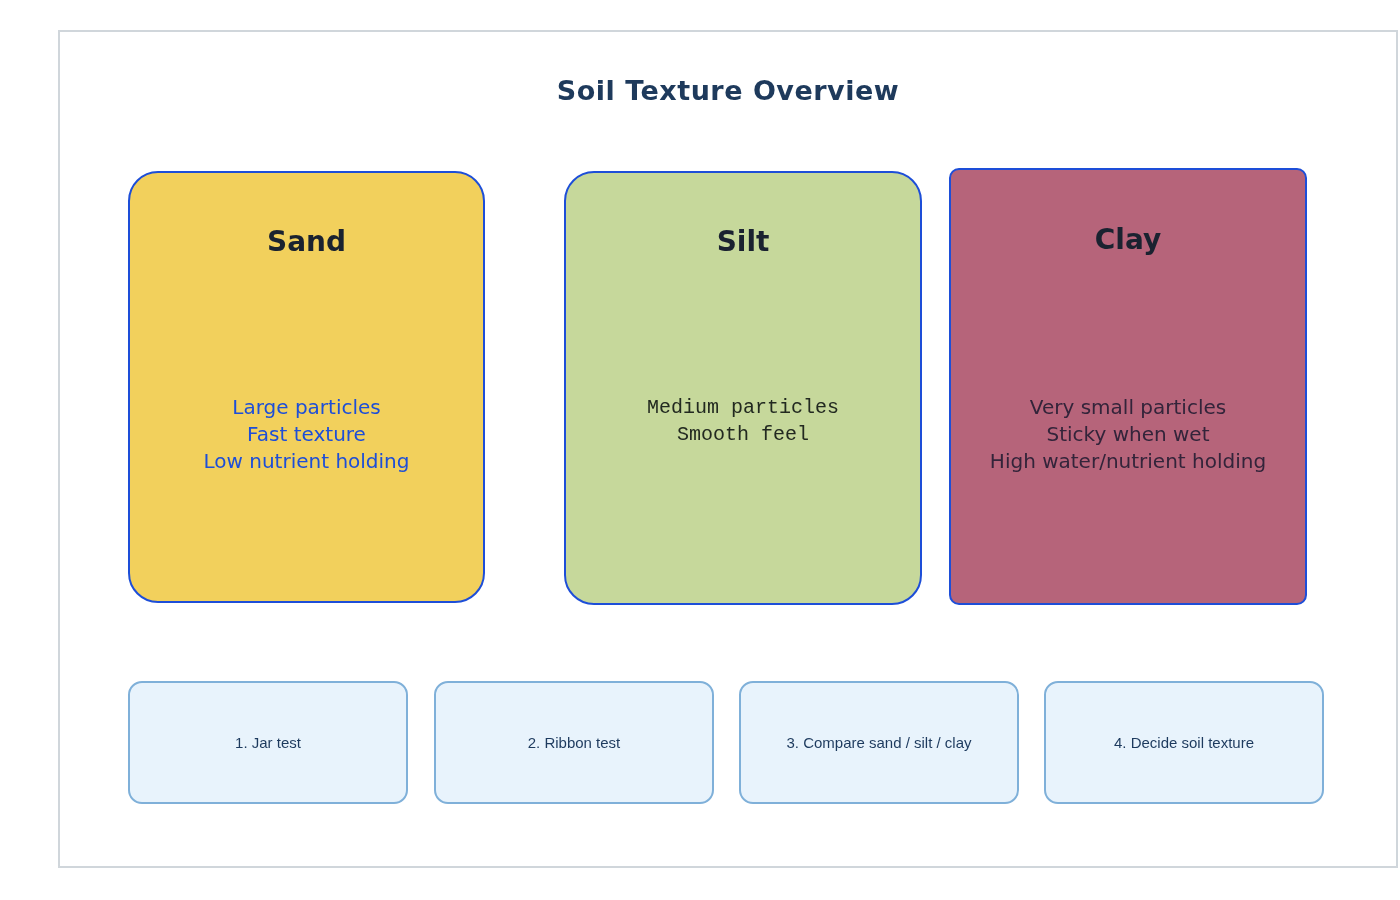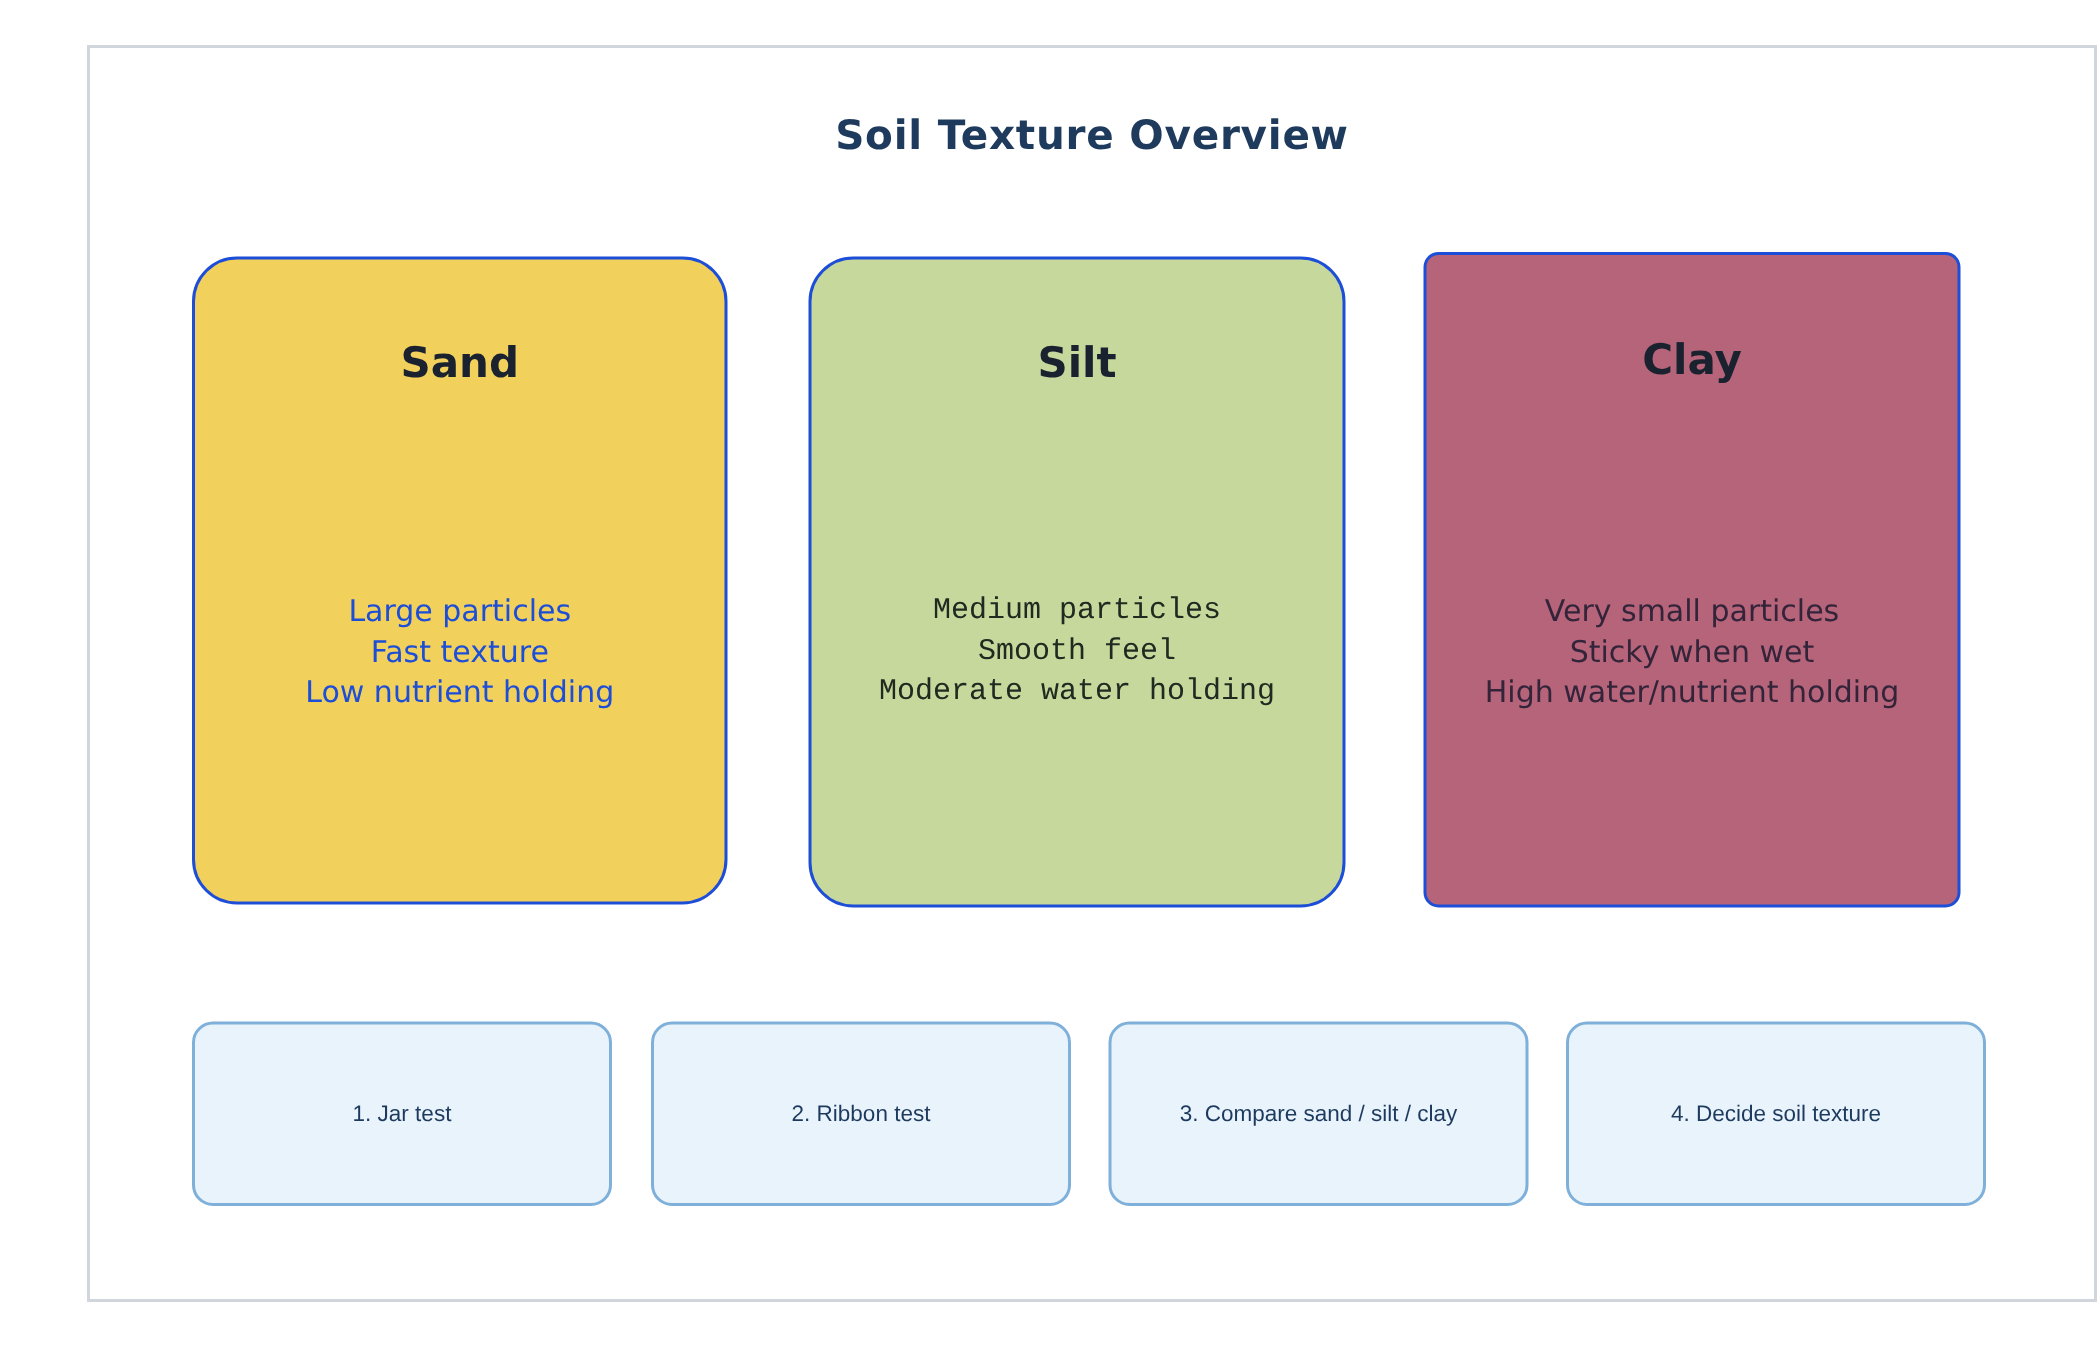--- a/index.html
+++ b/index.html
@@ -32,21 +32,21 @@
     color: #1e3a5c;
     letter-spacing: 0.5px;
   }
   .card {
     position: absolute;
     border: 2px solid #1d4ed8;
     border-radius: 30px;
     box-sizing: border-box;
   }
   .card-0 { left: 100px; top: 171px; width: 357px; height: 432px; }
-  .card-1 { left: 511px; top: 171px; width: 358px; height: 434px; }
+  .card-1 { left: 536px; top: 171px; width: 358px; height: 434px; }
   .card-2 { left: 921px; top: 168px; width: 358px; height: 437px; }
   .card-title {
     position: absolute;
     left: 0; right: 0;
     text-align: center;
     font-size: 28px;
     line-height: 34px;
     font-weight: bold;
     color: #1a2230;
   }
@@ -102,21 +102,20 @@
       <div>Fast texture</div>
       <div>Low nutrient holding</div>
     </div>
   </section>
 
   <section class="card card-1" style="background-color: rgb(198, 216, 155);">
     <div class="card-title">Silt</div>
     <div class="card-body" style="color: rgb(34, 41, 32);">
       <div>Medium particles</div>
       <div>Smooth feel</div>
-      <div>Moderate water holding</div>
     </div>
   </section>
 
   <section class="card card-2" style="background-color: rgb(182, 100, 122); border-radius: 10px;">
     <div class="card-title">Clay</div>
     <div class="card-body" style="color: rgb(51, 36, 58);">
       <div>Very small particles</div>
       <div>Sticky when wet</div>
       <div>High water/nutrient holding</div>
     </div>

